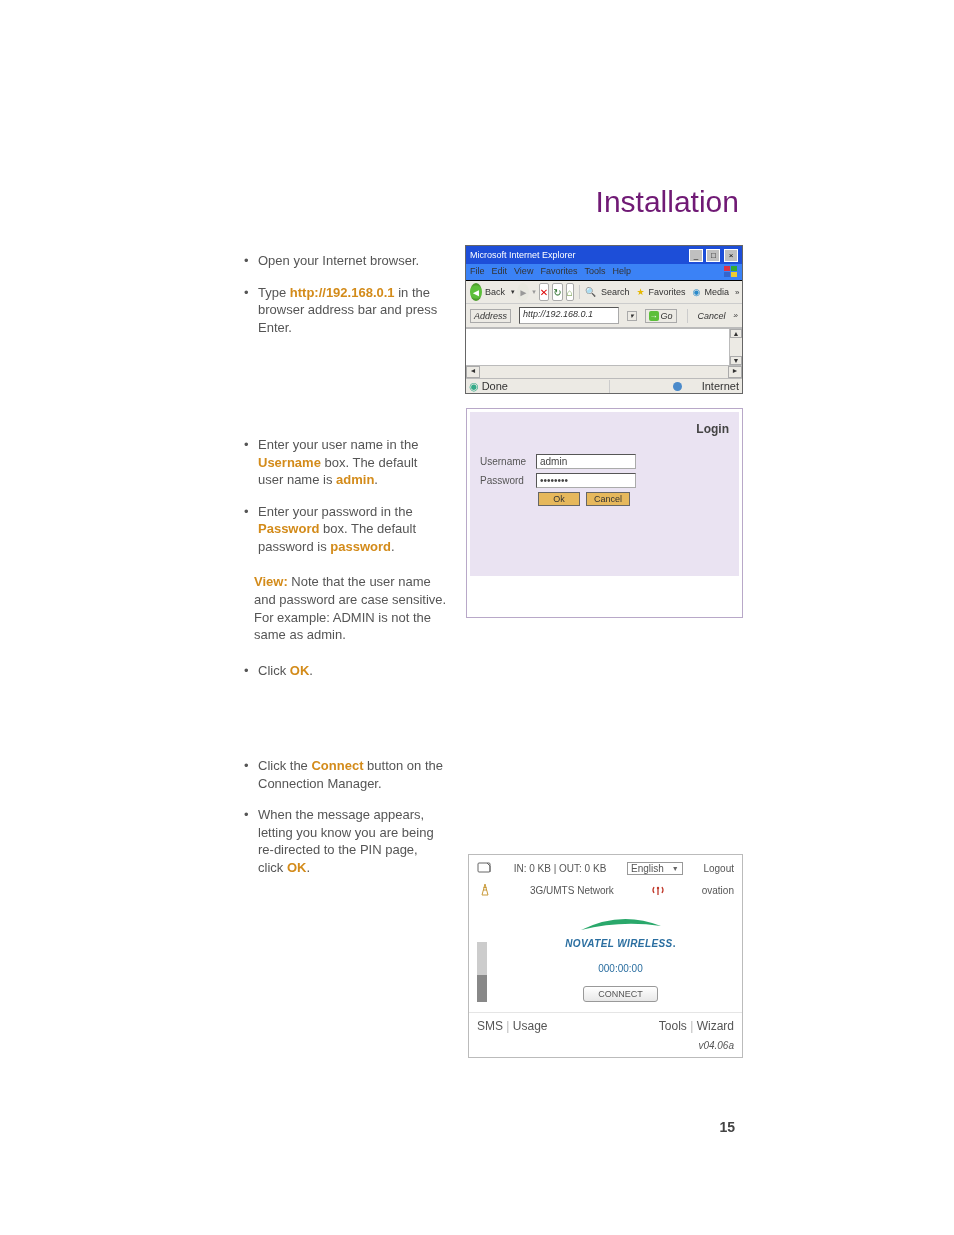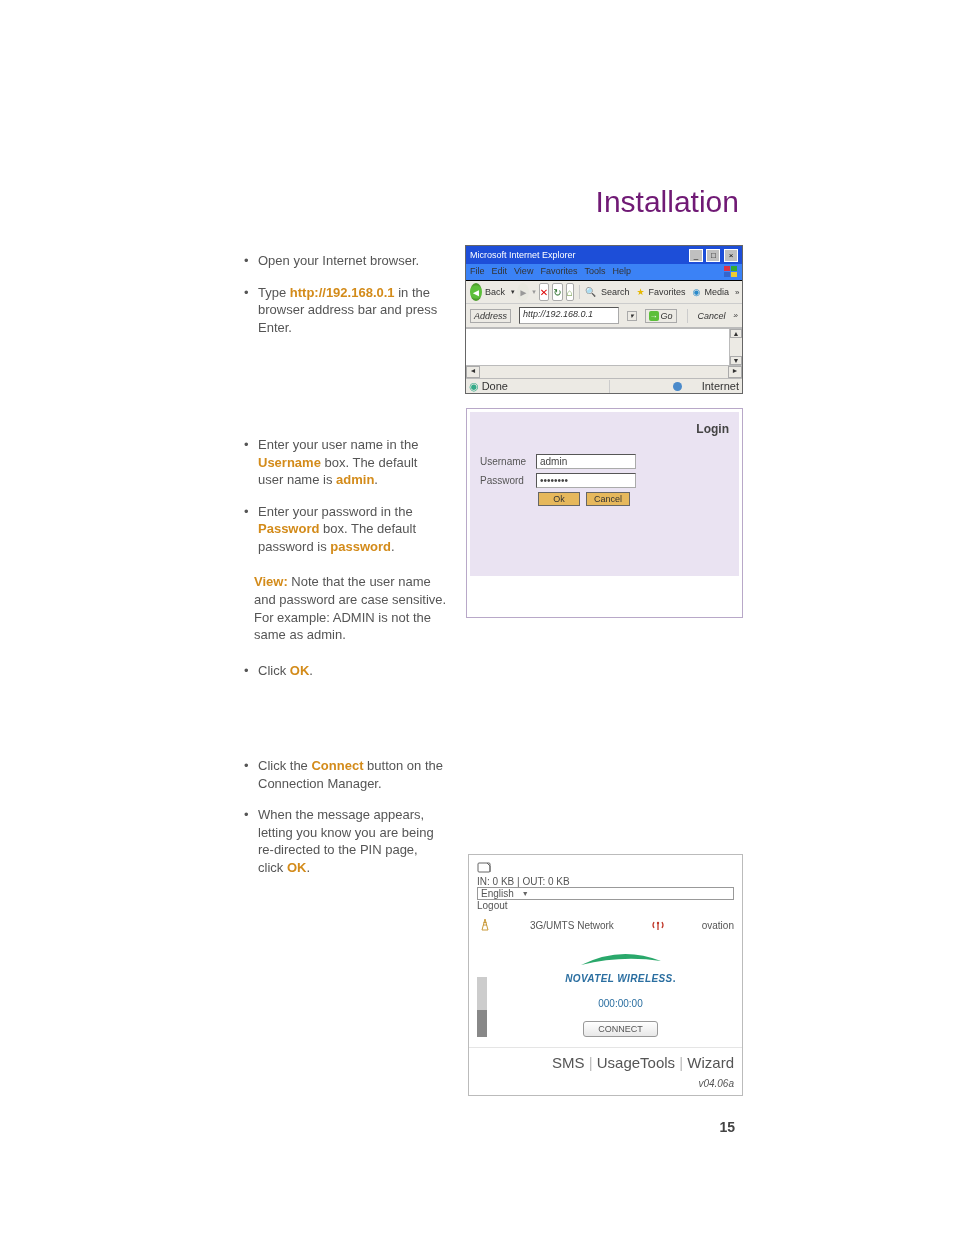--- a/index.html
+++ b/index.html
@@ -293,22 +293,22 @@
     top: 854px;
     width: 273px;
     border: 1px solid #bbb;
     background: #fff;
     font-size: 10px;
     color: #555;
   }
   .cm-top {
     display: flex;
     justify-content: space-between;
+    align-items: center;
     padding: 5px 8px 3px;
-    flex-direction: column;
   }
   .cm-row2 {
     display: flex;
     justify-content: space-between;
     align-items: center;
     padding: 3px 8px 0;
   }
   .cm-main {
     display: flex;
     align-items: stretch;
@@ -352,24 +352,24 @@
     display: inline-block;
     border: 1px solid #999;
     border-radius: 3px;
     background: linear-gradient(#fff, #e8e8e8);
     padding: 2px 14px;
     font-size: 9px;
     color: #555;
   }
   .cm-bottom {
     display: flex;
-    justify-content: flex-end;
+    justify-content: space-between;
     padding: 6px 8px 4px;
     border-top: 1px solid #e5e5e5;
-    font-size: 15px;
+    font-size: 12px;
   }
   .cm-footer {
     text-align: right;
     padding: 3px 8px 6px;
     font-size: 10px;
     font-style: italic;
   }
   .lang-select {
     border: 1px solid #999;
     background: #fff;

